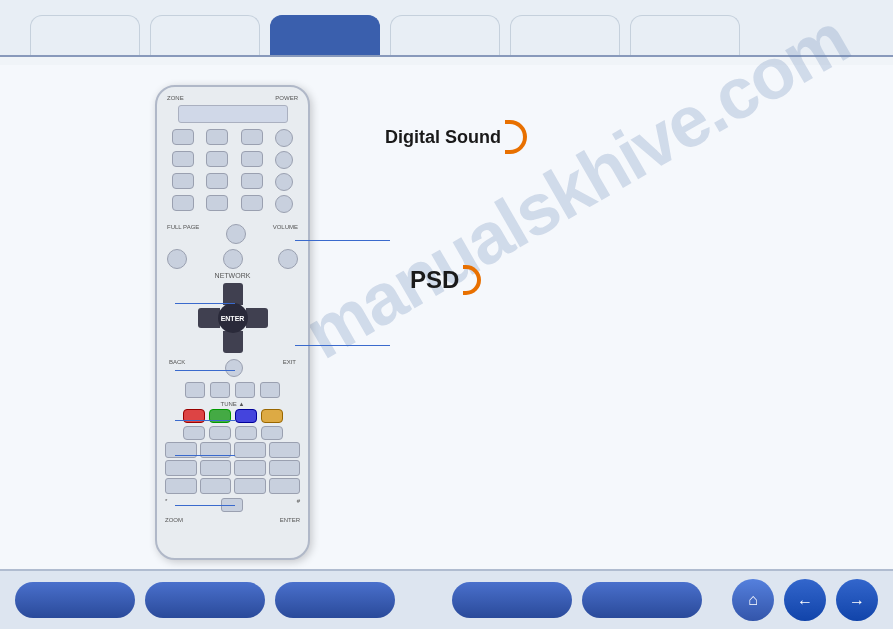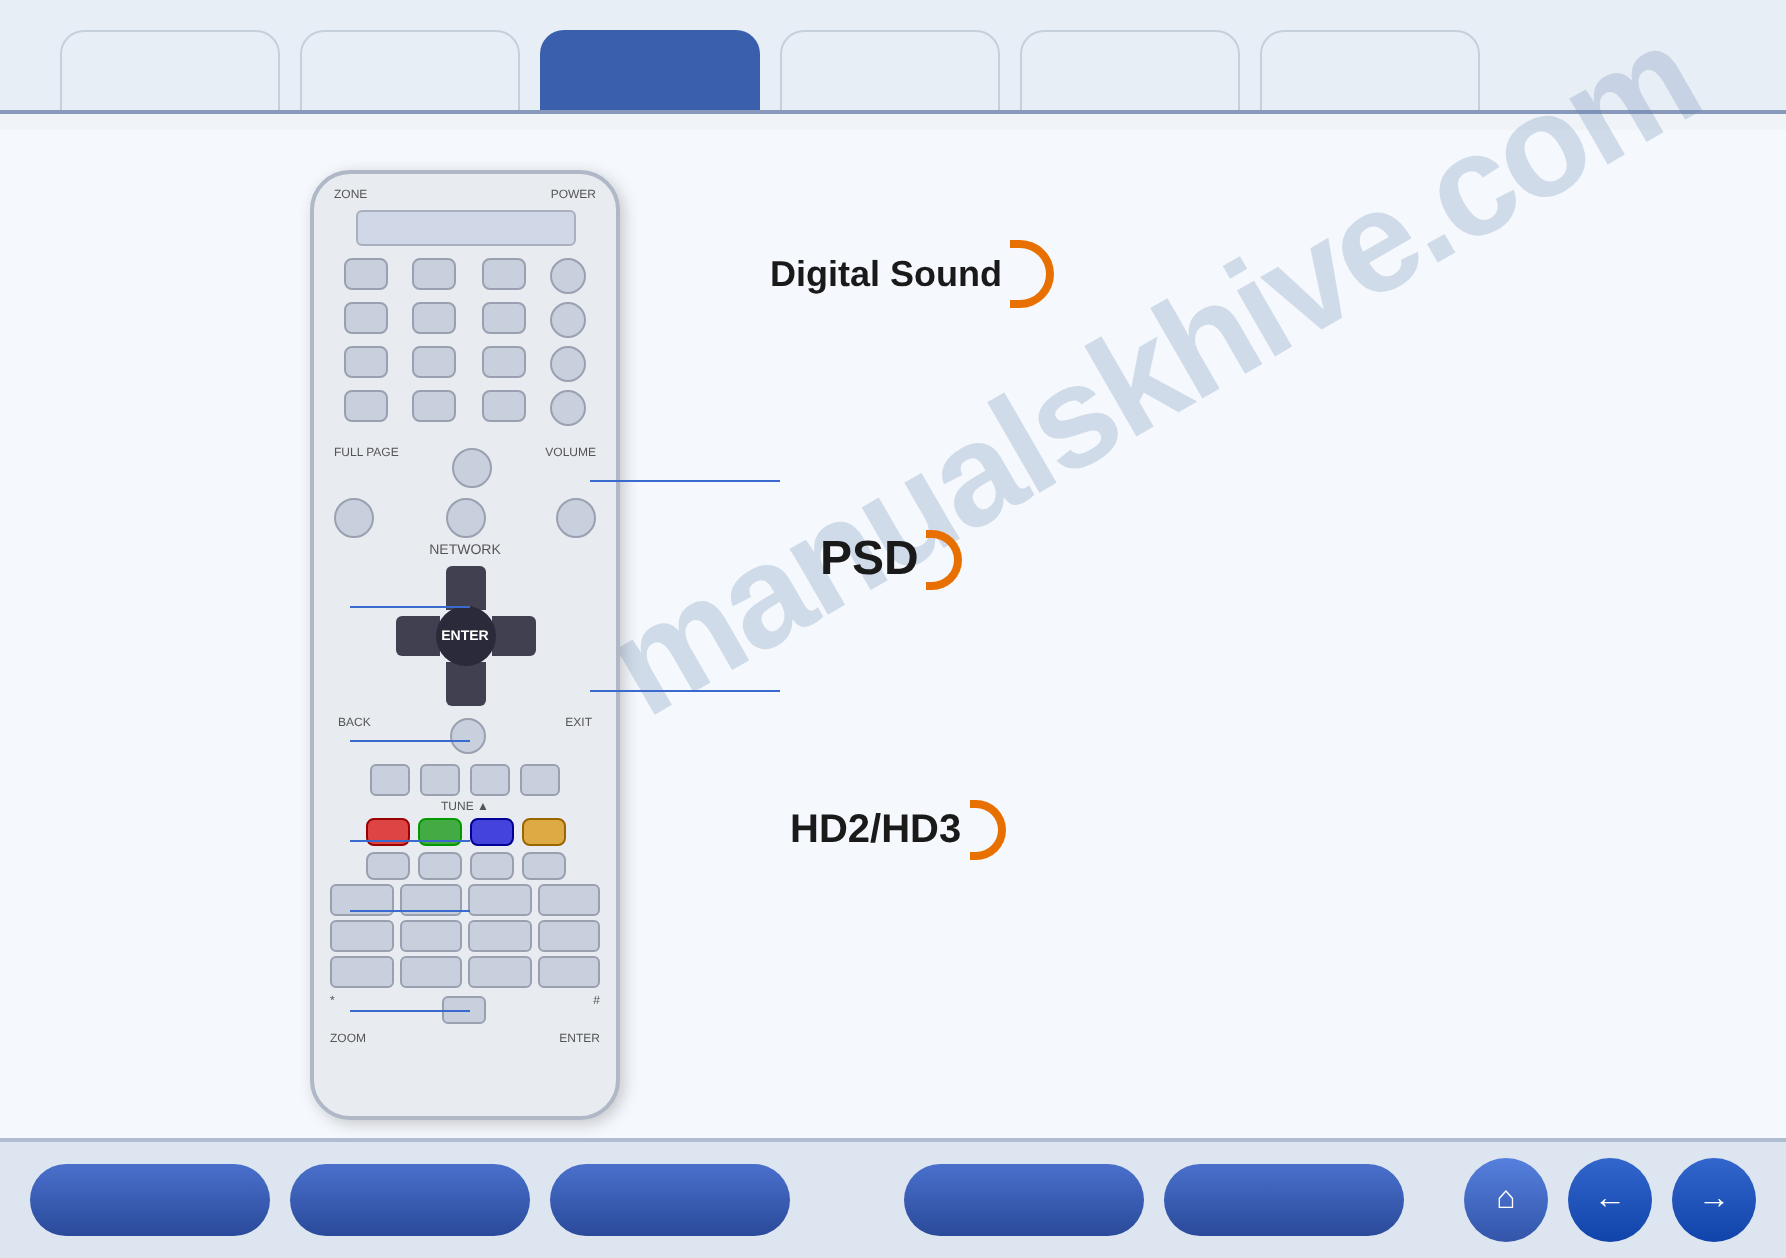--- a/index.html
+++ b/index.html
@@ -494,24 +494,20 @@
   <div class="digital-sound-label">
     <span class="label-text">Digital Sound</span>
     <span class="bracket-orange" style="display:inline-block; width:22px; height:34px; border:4px solid #e87000; border-left:none; border-radius:0 22px 22px 0; margin-left:4px; vertical-align:middle;"></span>
   </div>
 
   <div class="psd-label">
     <span class="label-text" style="font-size:24px;">PSD</span>
     <span class="bracket-orange" style="display:inline-block; width:18px; height:30px; border:4px solid #e87000; border-left:none; border-radius:0 20px 20px 0; margin-left:4px; vertical-align:middle;"></span>
   </div>
 
-  <div class="hd-label">
-    <span class="label-text" style="font-size:20px;">HD2/HD3</span>
-    <span class="bracket-orange" style="display:inline-block; width:18px; height:30px; border:4px solid #e87000; border-left:none; border-radius:0 20px 20px 0; margin-left:4px; vertical-align:middle;"></span>
-  </div>
 
 </div>
 
 <div class="bottom-nav">
   <button class="nav-btn nav-btn-wide"></button>
   <button class="nav-btn nav-btn-wide"></button>
   <button class="nav-btn nav-btn-wide"></button>
   <div style="flex:1;"></div>
   <button class="nav-btn nav-btn-wide"></button>
   <button class="nav-btn nav-btn-wide"></button>

